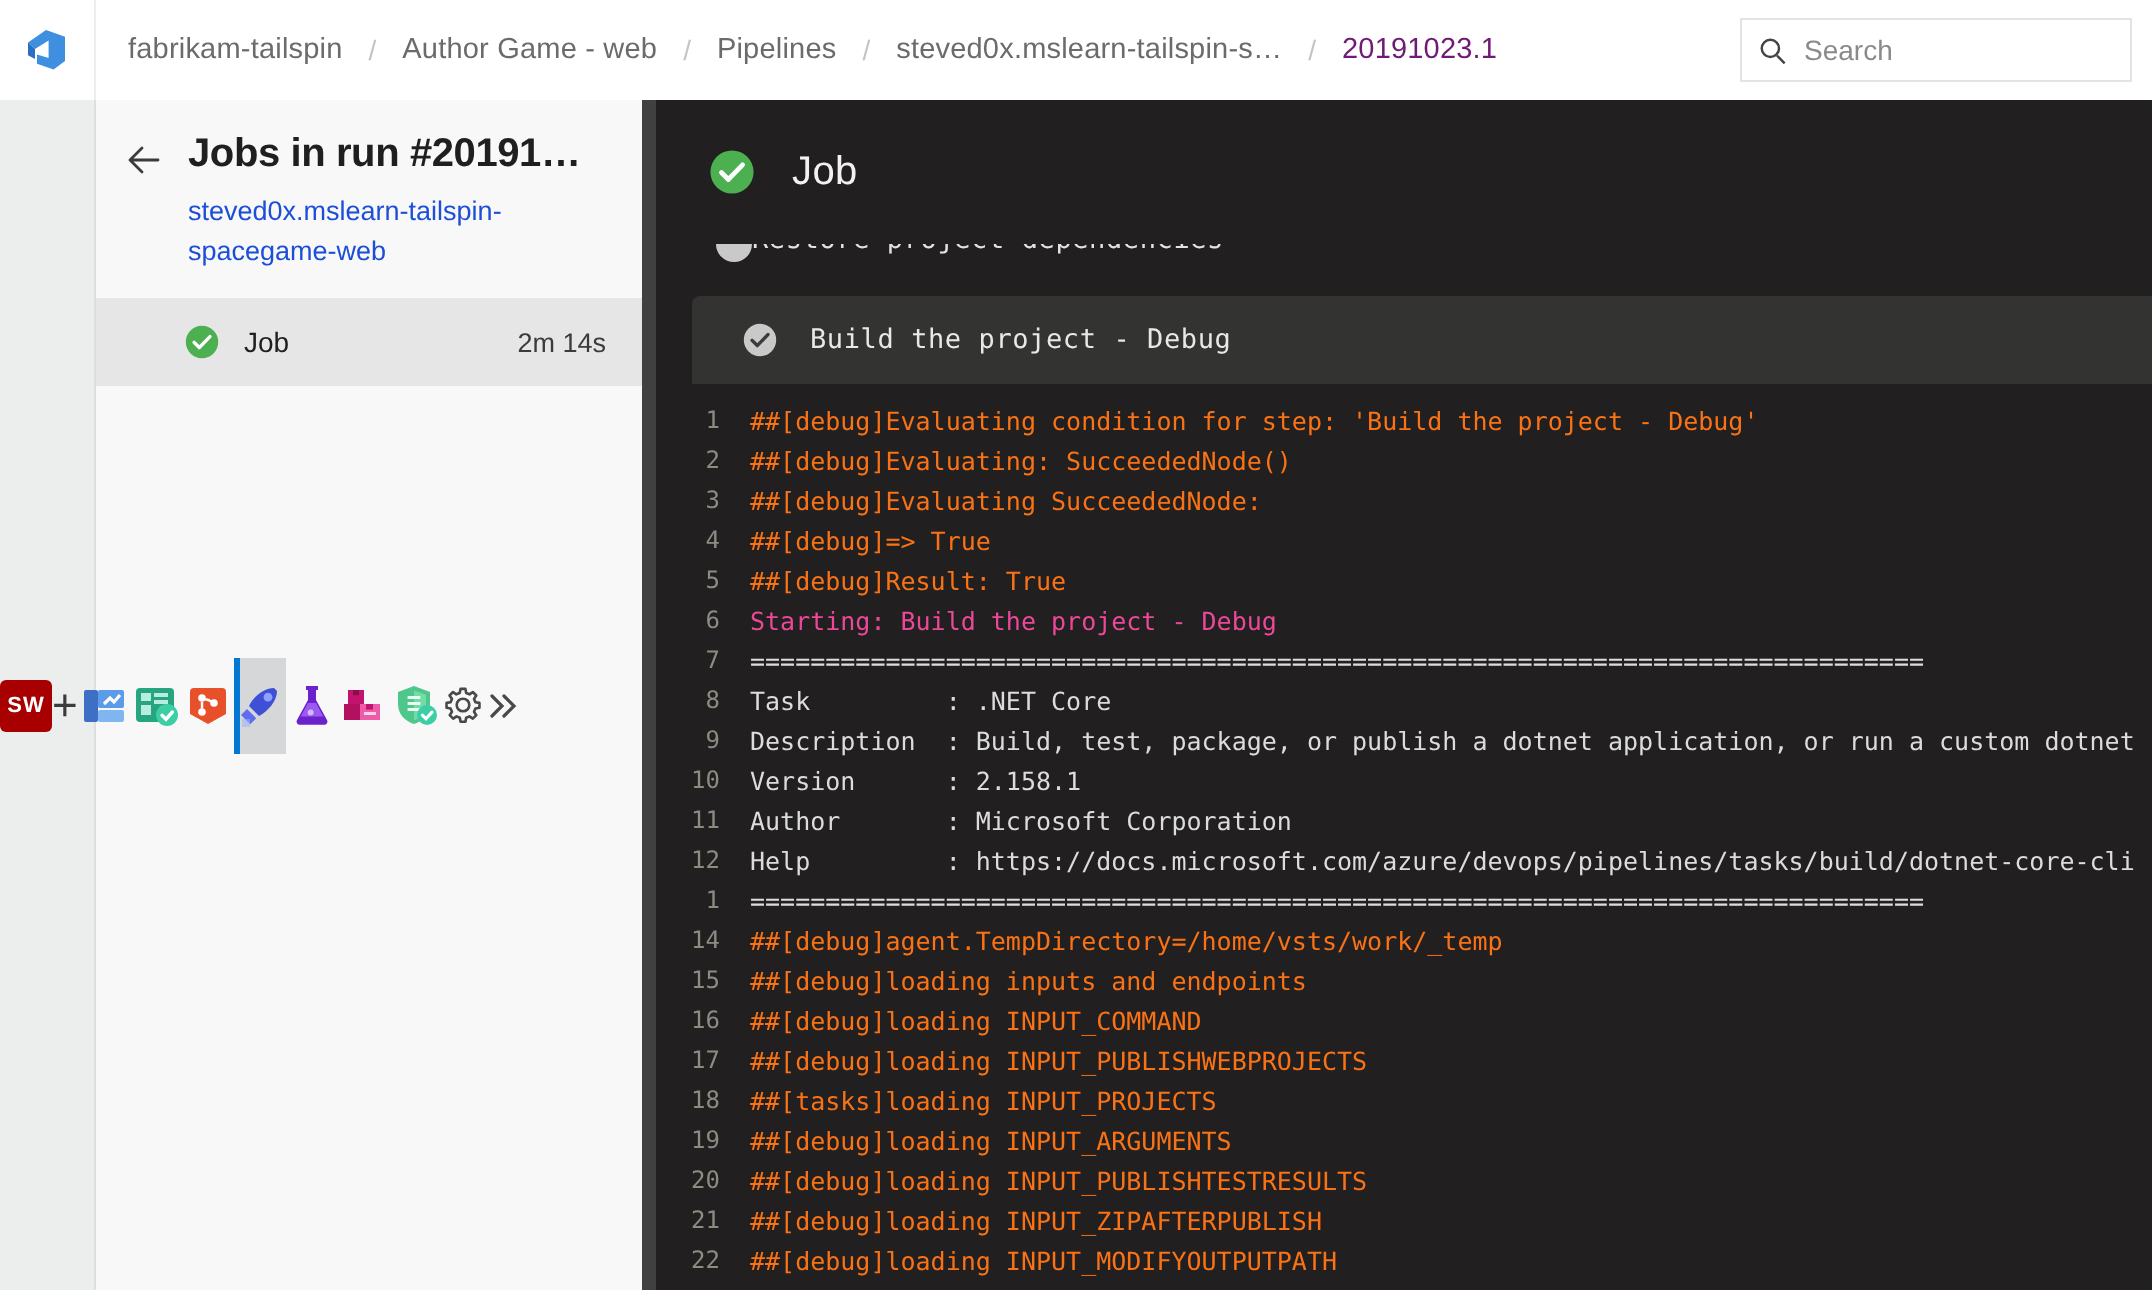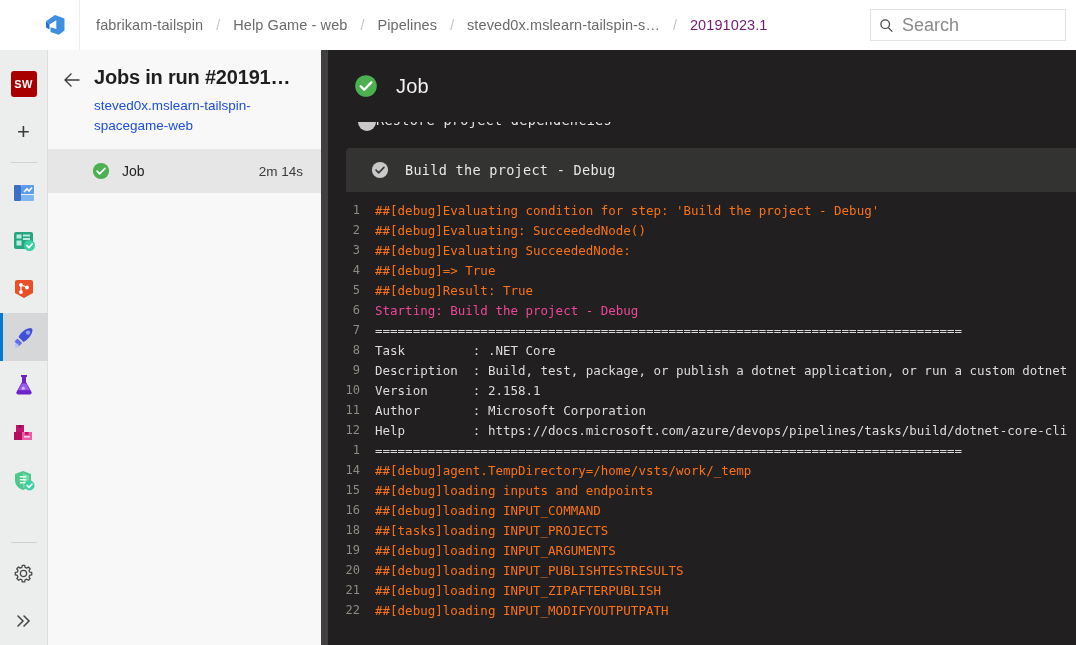--- a/index.html
+++ b/index.html
@@ -5,48 +5,48 @@
   * { box-sizing: border-box; margin: 0; padding: 0; }
   html, body {
     width: 1076px; height: 645px;
     overflow: hidden;
     font-family: "Liberation Sans", sans-serif;
     background: #ffffff;
   }
   #app { position: relative; width: 1076px; height: 645px; display: flex; flex-direction: column; }
 
   
-  .topbar { height: 50px; display: flex; align-items: stretch; background: #ffffff; flex: none; margin-left: 32px; }
+  .topbar { height: 50px; display: flex; align-items: stretch; background: #ffffff; flex: none; }
   .logo-cell {
     width: 48px; display: flex; align-items: center; justify-content: center;
     background: #ffffff; border-right: 1px solid #eceded;
   }
   .logo-cell svg { display: block; }
   .crumbs { flex: 1; display: flex; align-items: center; padding-left: 14px; gap: 0; min-width: 0; }
   .crumb {
     font-size: 14.5px; color: #6b6b6b; white-space: nowrap;
     padding: 2px 2px; letter-spacing: .1px;
   }
   .crumb.last { color: #701a75; }
   .crumb-sep { color: #c4c4c4; font-size: 14px; padding: 0 11px; }
   .searchwrap { display: flex; align-items: center; padding-right: 10px; }
   .searchbox {
     width: 196px; height: 32px; border: 1px solid #e3e3e3; background: #fff;
     display: flex; align-items: center; padding: 0 8px; gap: 8px;
   }
-  .searchbox .ph { font-size: 18px; color: #8a8a8a; }
+  .searchbox .ph { font-size: 14px; color: #8a8a8a; }
   .mag { width: 15px; height: 15px; flex: none; }
 
   
   .body { flex: 1; display: flex; min-height: 0; }
 
   
   .rail {
     width: 48px; flex: none; background: #eceded; border-right: 1px solid #dededf;
-    display: flex; flex-direction: column; align-items: center;
+    display: flex; flex-direction: row; align-items: center;
     padding-top: 10px; position: relative;
   }
   .rail-item {
     width: 48px; height: 48px; display: flex; align-items: center; justify-content: center;
     position: relative;
   }
   .rail-item.active { background: #d6d7d8; }
   .rail-item.active::before {
     content: ""; position: absolute; left: 0; top: 0; bottom: 0; width: 3px; background: #0078d4;
   }
@@ -132,21 +132,21 @@
   <div class="topbar">
     <div class="logo-cell">
       <svg width="26" height="26" viewBox="0 0 26 26">
         <path d="M3 9.2 L12 3 L21.5 6.4 L21.5 18.5 L15.8 22.8 L7.5 19.9 L7.5 15.2 L13.3 17 L13.3 8.2 L6.5 12.5 Z" fill="#3f8fe0"></path>
         <path d="M3 9.2 L6.5 12.5 L6.5 17.5 L3 15.6 Z" fill="#2b6fc2"></path>
       </svg>
     </div>
     <div class="crumbs">
       <span class="crumb">fabrikam-tailspin</span>
       <span class="crumb-sep">/</span>
-      <span class="crumb">Help Game - web</span>
+      <span class="crumb">Author Game - web</span>
       <span class="crumb-sep">/</span>
       <span class="crumb">Pipelines</span>
       <span class="crumb-sep">/</span>
       <span class="crumb">steved0x.mslearn-tailspin-s…</span>
       <span class="crumb-sep">/</span>
       <span class="crumb last">20191023.1</span>
     </div>
     <div class="searchwrap">
       <div class="searchbox">
         <svg class="mag" viewBox="0 0 16 16">
@@ -315,20 +315,21 @@
             <div class="logline"><span class="ln">7</span><span class="lt c-plain">==============================================================================</span></div>
             <div class="logline"><span class="ln">8</span><span class="lt c-plain">Task         : .NET Core</span></div>
             <div class="logline"><span class="ln">9</span><span class="lt c-plain">Description  : Build, test, package, or publish a dotnet application, or run a custom dotnet command</span></div>
             <div class="logline"><span class="ln">10</span><span class="lt c-plain">Version      : 2.158.1</span></div>
             <div class="logline"><span class="ln">11</span><span class="lt c-plain">Author       : Microsoft Corporation</span></div>
             <div class="logline"><span class="ln">12</span><span class="lt c-plain">Help         : https://docs.microsoft.com/azure/devops/pipelines/tasks/build/dotnet-core-cli</span></div>
             <div class="logline"><span class="ln">1</span><span class="lt c-plain">==============================================================================</span></div>
             <div class="logline"><span class="ln">14</span><span class="lt c-debug">##[debug]agent.TempDirectory=/home/vsts/work/_temp</span></div>
             <div class="logline"><span class="ln">15</span><span class="lt c-debug">##[debug]loading inputs and endpoints</span></div>
             <div class="logline"><span class="ln">16</span><span class="lt c-debug">##[debug]loading INPUT_COMMAND</span></div>
+            <div class="logline"><span class="ln">17</span><span class="lt c-debug">##[debug]loading INPUT_PUBLISHWEBPROJECTS</span></div>
             <div class="logline"><span class="ln">18</span><span class="lt c-debug">##[tasks]loading INPUT_PROJECTS</span></div>
             <div class="logline"><span class="ln">19</span><span class="lt c-debug">##[debug]loading INPUT_ARGUMENTS</span></div>
             <div class="logline"><span class="ln">20</span><span class="lt c-debug">##[debug]loading INPUT_PUBLISHTESTRESULTS</span></div>
             <div class="logline"><span class="ln">21</span><span class="lt c-debug">##[debug]loading INPUT_ZIPAFTERPUBLISH</span></div>
             <div class="logline"><span class="ln">22</span><span class="lt c-debug">##[debug]loading INPUT_MODIFYOUTPUTPATH</span></div>
           </div>
       </div>
     </div>
 
   </div>

